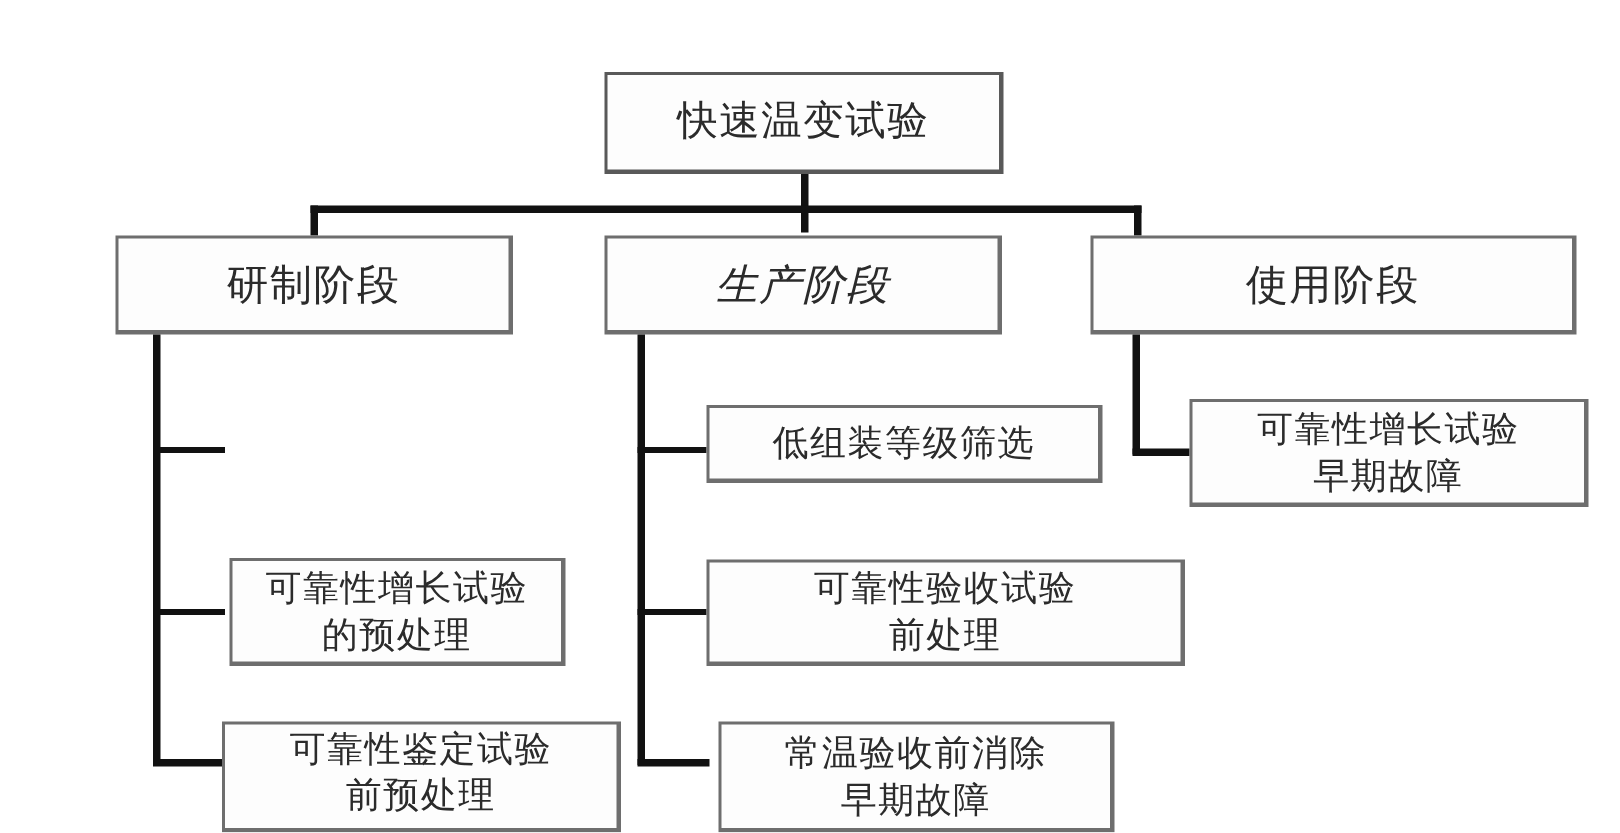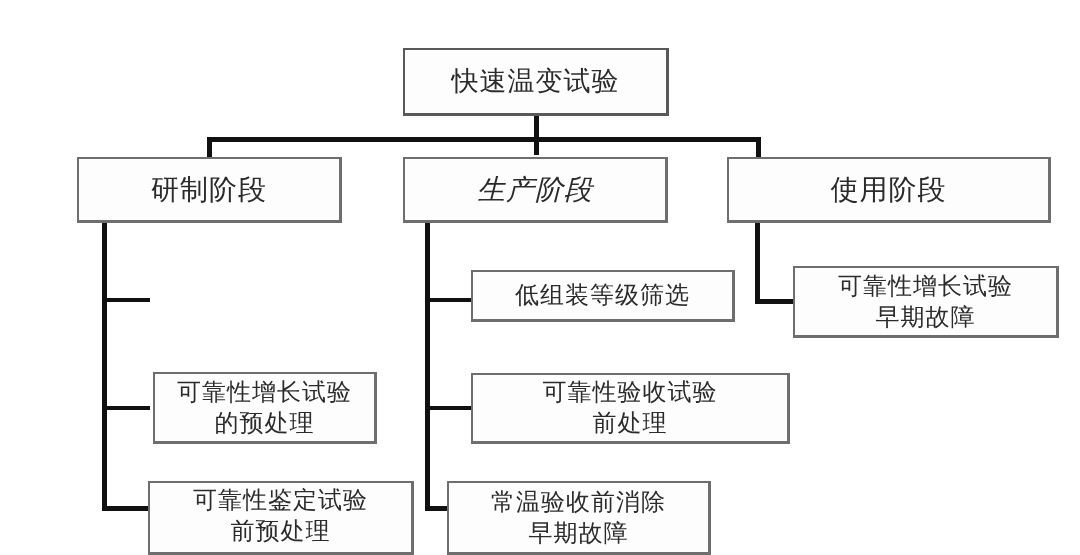--- a/index.html
+++ b/index.html
@@ -92,21 +92,21 @@
   <div class="conn v" style="left:410px; top:223px; width:5px; height:287px;"></div>
   <div class="conn h" style="left:410px; top:298px; width:48px; height:4px;"></div>
   <div class="conn h" style="left:410px; top:406px; width:48px; height:4px;"></div>
   <div class="conn h" style="left:410px; top:506px; width:48px; height:5px;"></div>
 
   <div class="node leaf" style="left:456px; top:270px; width:264px; height:52px;">低组装等级筛选</div>
 
   <div class="node leaf" style="left:456px; top:373px; width:319px; height:71px;">可靠性验收试验
 前处理</div>
 
-  <div class="node leaf" style="left:432px; top:481px; width:264px; height:74px;">常温验收前消除
+  <div class="node leaf" style="left:464px; top:481px; width:264px; height:74px;">常温验收前消除
 早期故障</div>
 
   <div class="conn v" style="left:740px; top:223px; width:5px; height:80px;"></div>
   <div class="conn h" style="left:740px; top:299px; width:42px; height:5px;"></div>
 
   <div class="node leaf" style="left:778px; top:266px; width:266px; height:72px;">可靠性增长试验
 早期故障</div>
 
 </div>
 

